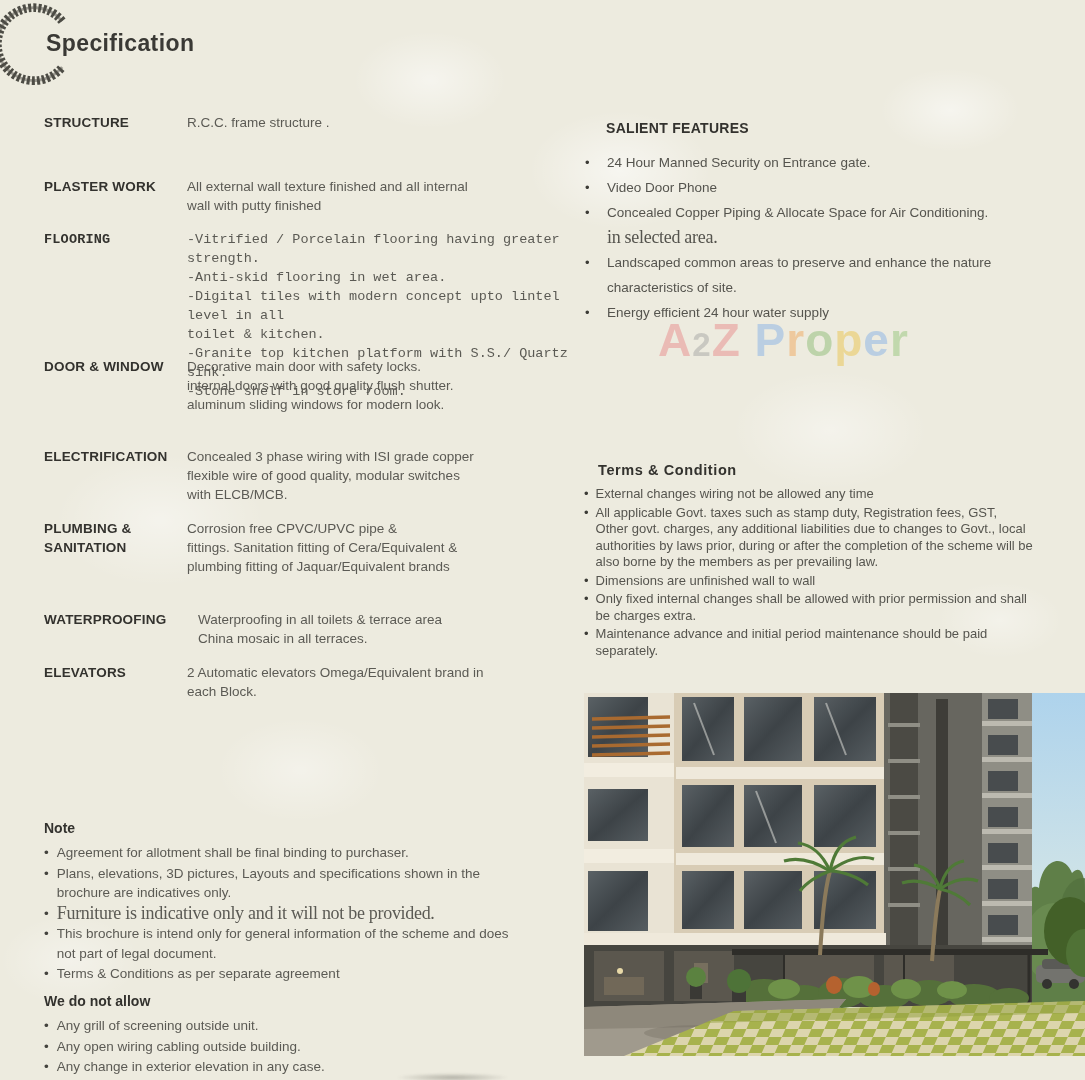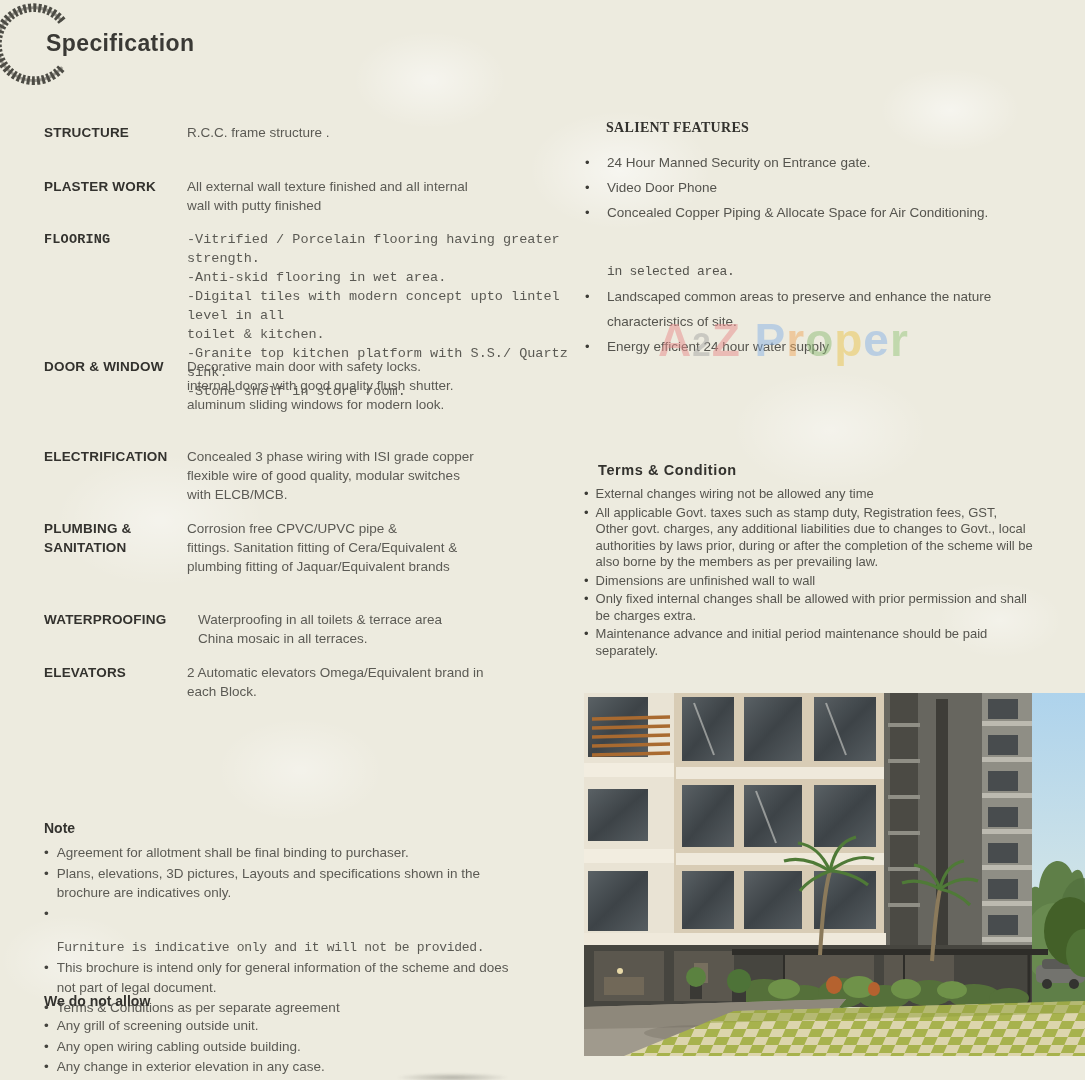--- a/index.html
+++ b/index.html
@@ -29,45 +29,45 @@
     font-size:23px; font-weight:bold; color:#3a3935; letter-spacing:.4px;
   }
 
   
   .spec-row { position:absolute; left:44px; display:flex; width:540px; }
   .spec-label {
     width:143px; flex:0 0 143px; font-weight:bold; font-size:13.5px;
     color:#33322e; letter-spacing:.2px; line-height:19px; white-space:pre-line;
   }
   .spec-text { font-size:13.5px; line-height:19px; color:#5b5a54; white-space:pre-line; }
-  .row-0 { top:123px; } .row-1 { top:177px; } .row-2 { top:230px;font-family:Liberation Mono, monospace; }
+  .row-0 { top:113px; } .row-1 { top:177px; } .row-2 { top:230px;font-family:Liberation Mono, monospace; }
   .row-3 { top:357px; } .row-4 { top:447px; } .row-5 { top:519px; }
   .row-6 { top:610px;gap:11px; } .row-7 { top:663px; }
 
   
   .li { display:flex; align-items:flex-start; }
   .li::before { content:"•"; flex:0 0 auto; }
   .li-text { white-space:pre-line; }
 
   
   .note-block { position:absolute; left:44px; top:820px; width:540px; }
   .note-block .block-heading, .disallow-block .block-heading {
     font-size:14px; font-weight:bold; color:#33322e; margin-bottom:7px;
   }
   .note-block .li, .disallow-block .li { font-size:13.5px; line-height:19.5px; color:#5b5a54; margin-bottom:1px; }
   .note-block .li::before, .disallow-block .li::before { margin-right:8px; color:#44433e; }
   .disallow-block { position:absolute; left:44px; top:993px; width:540px; }
 
-  .alt-font { font-family:Liberation Mono, monospace; font-size:13px; letter-spacing:-0.3px;margin-top:34px; }
+  .alt-font { font-family:Liberation Serif, serif; font-size:18px; letter-spacing:-0.3px; }
 
   
   .salient-block { position:absolute; left:585px; top:120px; width:450px; }
   .salient-block .block-heading {
     font-size:14px; font-weight:bold; color:#33322e; margin-left:21px;
-    letter-spacing:.3px; margin-bottom:14px;font-family:Liberation Serif, serif;
+    letter-spacing:.3px; margin-bottom:14px;
   }
   .salient-block .li { font-size:13.5px; line-height:25px; color:#55544e; }
   .salient-block .li::before { width:22px; font-size:13px; color:#3c3b36; }
   .salient-block .continuation { margin-left:22px; line-height:25px; color:#55544e; }
 
   
   .watermark {
     position:absolute; left:658px; top:312px; font-size:46px; font-weight:bold;
     letter-spacing:1px; white-space:nowrap; opacity:.5; line-height:56px;text-align:center;
   }

